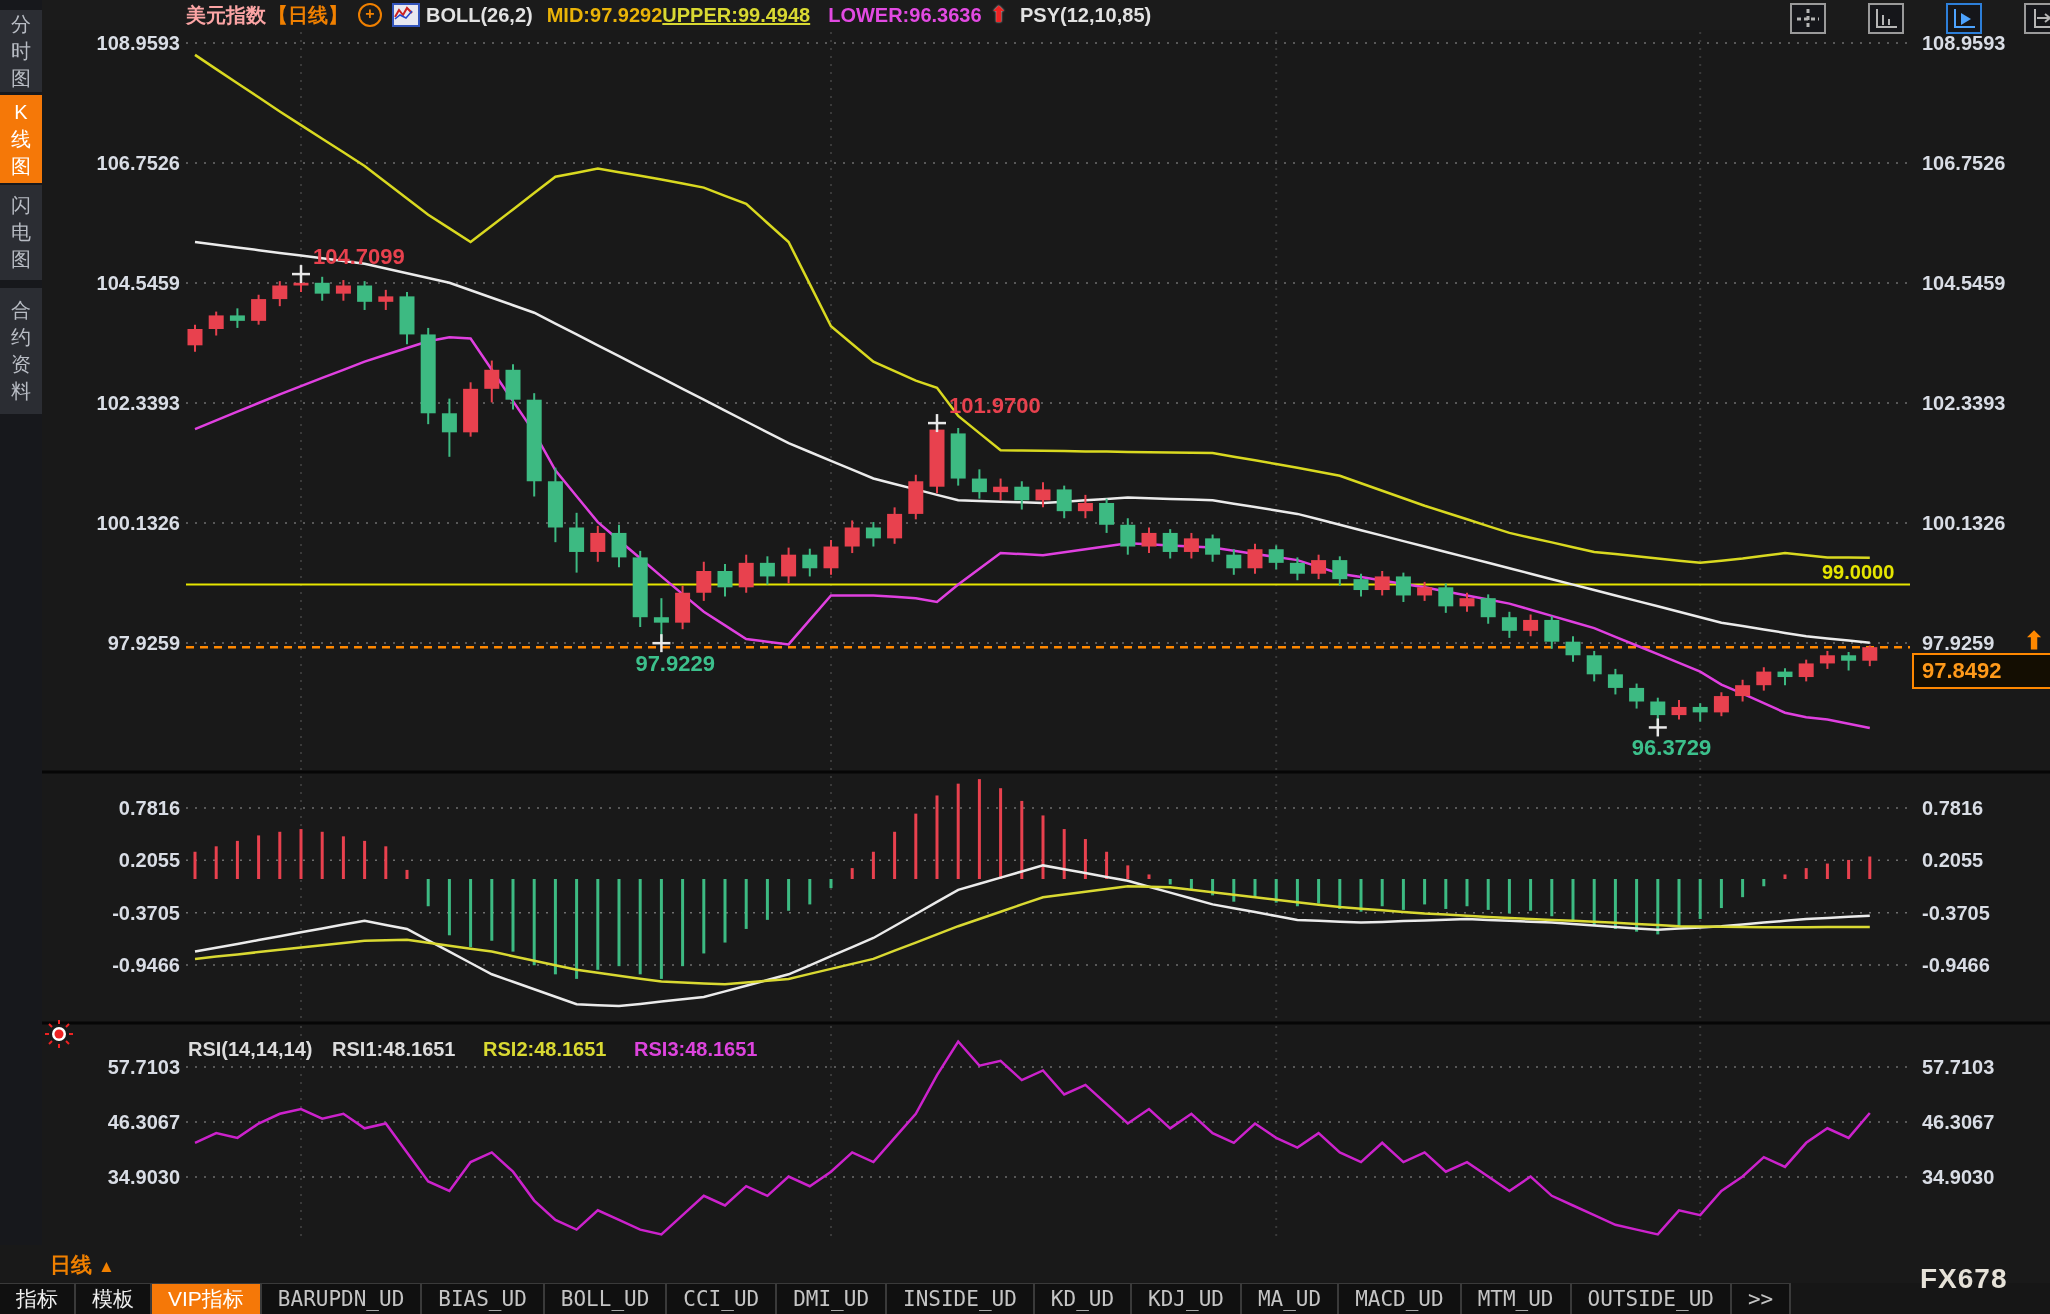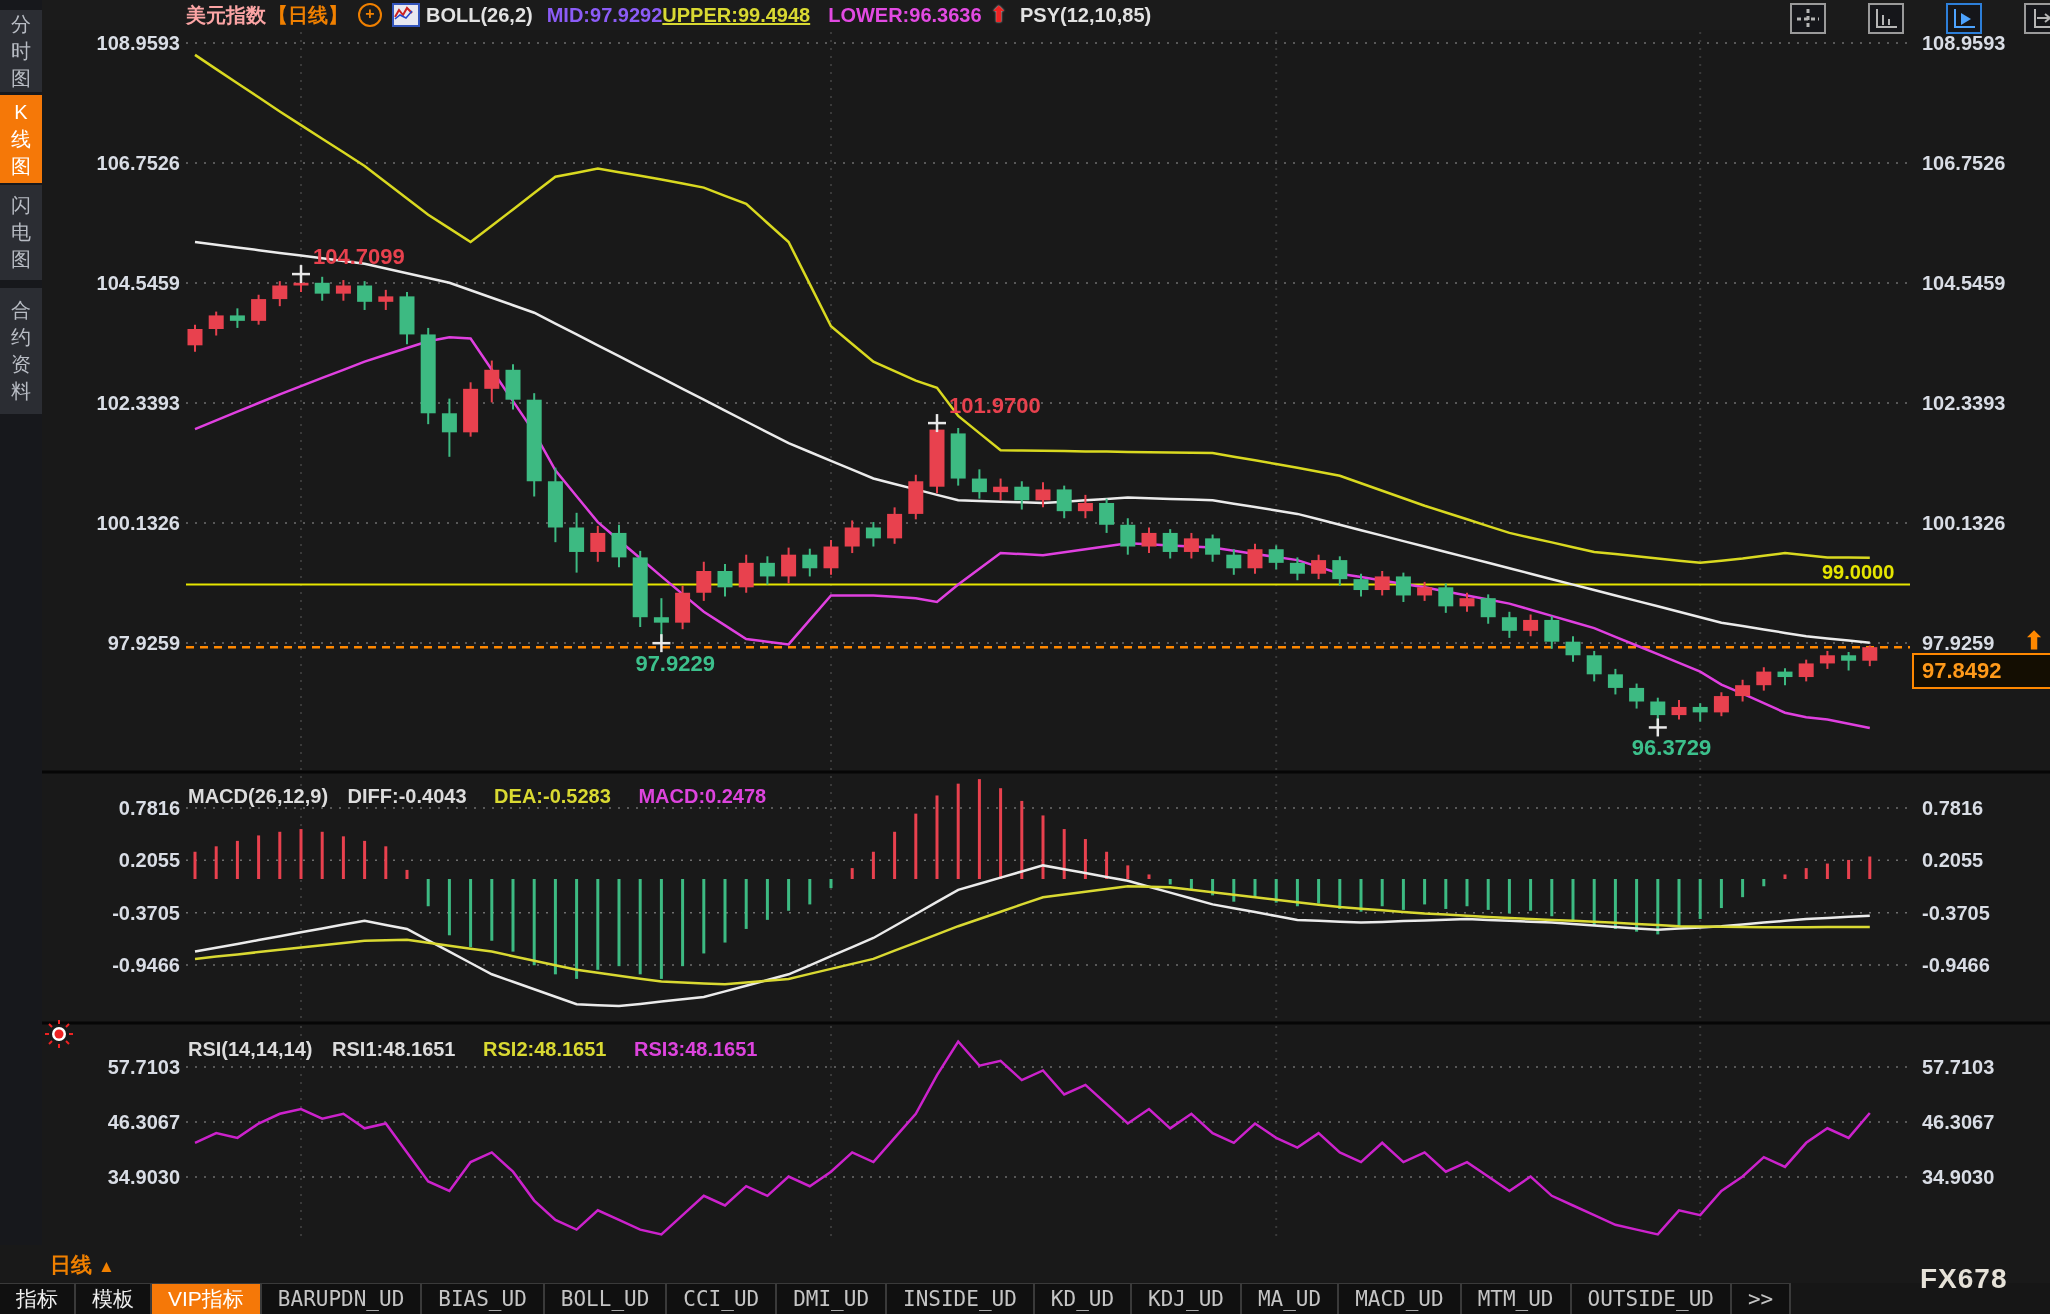--- a/index.html
+++ b/index.html
@@ -7,21 +7,21 @@
        font-family:"Liberation Sans",sans-serif;}
   
   #topbar{position:absolute;left:0;top:0;width:2050px;height:30px;background:#1b1b1b;
           display:flex;align-items:center;}
   #topbar .t{font-size:20px;font-weight:700;white-space:nowrap;}
   .sym{color:#fca5a5;margin-left:186px;}
   .period{color:#f08000;margin-left:2px;}
   .oplus{display:inline-block;width:20px;height:20px;border:2px solid #f08000;border-radius:50%;
          color:#f08000;font-size:16px;line-height:18px;text-align:center;font-weight:700;margin:0 10px;}
   .minichart{display:inline-block;width:24px;height:20px;background:#e8e8f0;border:2px solid #3355bb;margin-right:6px;}
-  .boll{color:#e2e2e2;} .mid{color:#8b5cf6;margin-left:14px;}
+  .boll{color:#e2e2e2;} .mid{color:#eab308;margin-left:14px;}
   .upper{color:#d9d932;text-decoration:underline;} .lower{color:#e24ae2;margin-left:18px;}
   .psy{color:#e2e2e2;margin-left:12px;}
   .redarrow{color:#ee2222;font-size:22px;margin-left:8px;text-shadow:0 0 2px #fff;}
   #toolbar{position:absolute;top:3px;left:1790px;display:flex;gap:42px;}
   .toolbtn{width:32px;height:27px;border:2px solid #9a9a9a;background:#15161a;display:flex;
            align-items:center;justify-content:center;}
   .toolbtn.active{border-color:#2d7fd9;}
   
   #sidebar{position:absolute;left:0;top:0;width:42px;height:1314px;background:#17181c;}
   .stab{position:absolute;left:0;width:42px;background:#2b2d33;color:#b8bcc4;
@@ -448,26 +448,20 @@
       <text x="180" y="971.95128" text-anchor="end" font-size="20" font-weight="700" fill="#d9dde5">-0.9466</text>
       <text x="1922" y="971.95128" text-anchor="start" font-size="20" font-weight="700" fill="#d9dde5">-0.9466</text>
       <text x="180" y="1074.0004372" text-anchor="end" font-size="20" font-weight="700" fill="#d9dde5">57.7103</text>
       <text x="1922" y="1074.0004372" text-anchor="start" font-size="20" font-weight="700" fill="#d9dde5">57.7103</text>
       <text x="180" y="1129" text-anchor="end" font-size="20" font-weight="700" fill="#d9dde5">46.3067</text>
       <text x="1922" y="1129" text-anchor="start" font-size="20" font-weight="700" fill="#d9dde5">46.3067</text>
       <text x="180" y="1184.0000451" text-anchor="end" font-size="20" font-weight="700" fill="#d9dde5">34.9030</text>
       <text x="1922" y="1184.0000451" text-anchor="start" font-size="20" font-weight="700" fill="#d9dde5">34.9030</text>
     </svg>
 
-  <div class="paneheader" style="left:188px;top:785px;">
-    <span class="ph-w">MACD(26,12,9)</span>
-    <span class="ph-w" style="margin-left:14px;">DIFF:-0.4043</span>
-    <span class="ph-y">DEA:-0.5283</span>
-    <span class="ph-m">MACD:0.2478</span>
-  </div>
   <div class="paneheader" style="left:188px;top:1038px;">
     <span class="ph-w">RSI(14,14,14)</span>
     <span class="ph-w" style="margin-left:14px;">RSI1:48.1651</span>
     <span class="ph-y">RSI2:48.1651</span>
     <span class="ph-m">RSI3:48.1651</span>
   </div>
 
   <div style="position:absolute;left:44px;top:1019px;">
     <svg width="30" height="30" viewBox="0 0 30 30">
       <g stroke="#ee2222" stroke-width="2">

